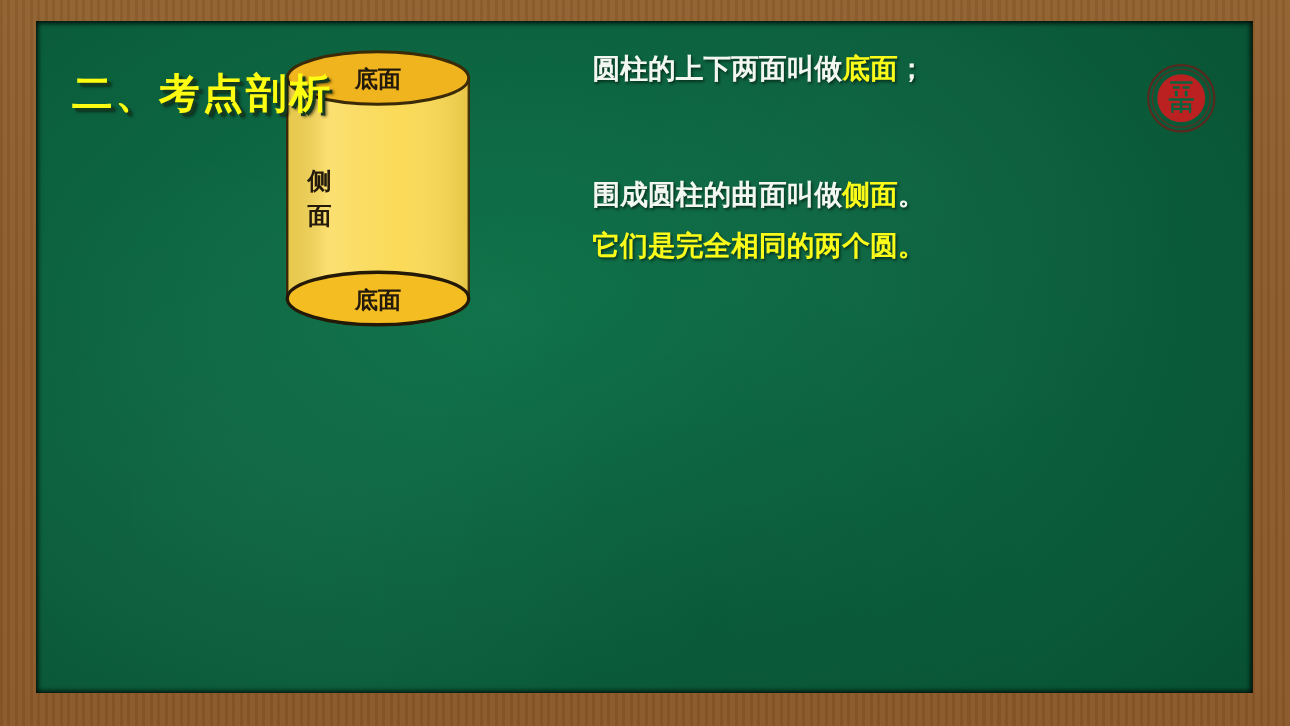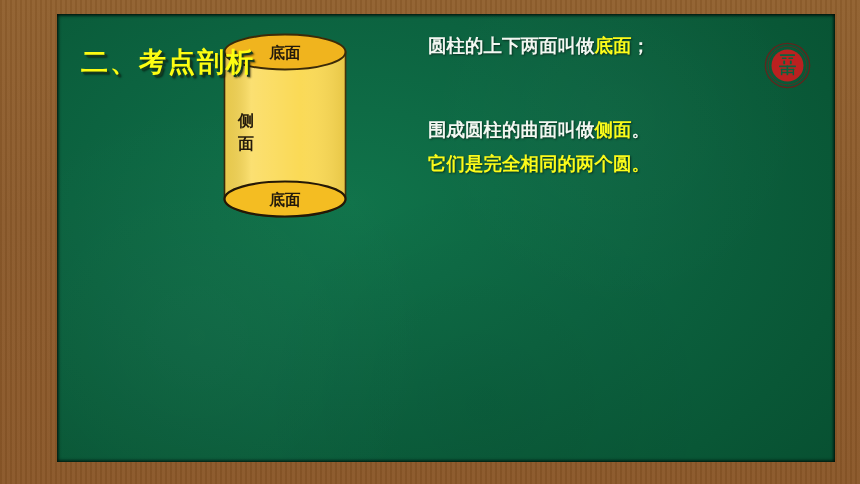--- a/index.html
+++ b/index.html
@@ -49,21 +49,20 @@
         #0c6340 38%,
         #095736 68%,
         #064a2d 100%);
     box-shadow:
       inset 0 2px 3px rgba(0,0,0,0.55),
       inset 0 -2px 3px rgba(0,0,0,0.45),
       inset 2px 0 3px rgba(0,0,0,0.40),
       inset -2px 0 3px rgba(0,0,0,0.40);
     overflow: hidden;
     z-index: 1;
-    margin-left: 33px;
   }
 
   
   #board::after {
     content: "";
     position: absolute;
     inset: 0;
     background-image:
       radial-gradient(circle at 18% 72%, rgba(255,255,255,0.022) 0%, rgba(255,255,255,0) 34%),
       radial-gradient(circle at 72% 24%, rgba(255,255,255,0.018) 0%, rgba(255,255,255,0) 30%),

